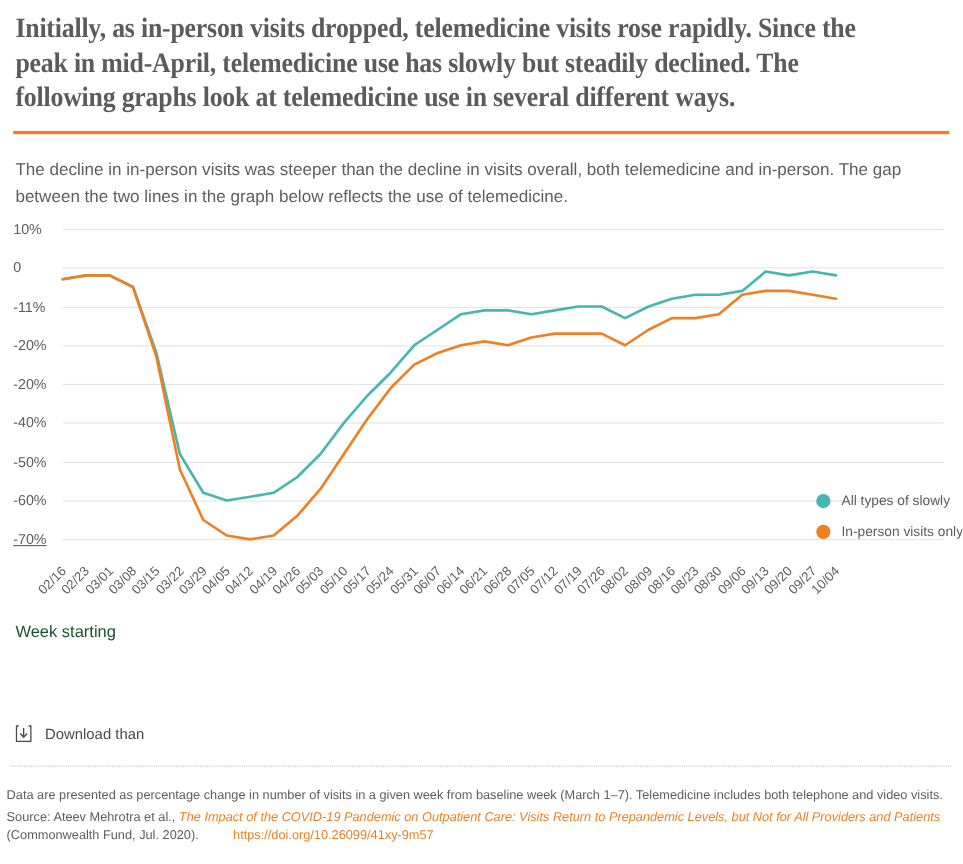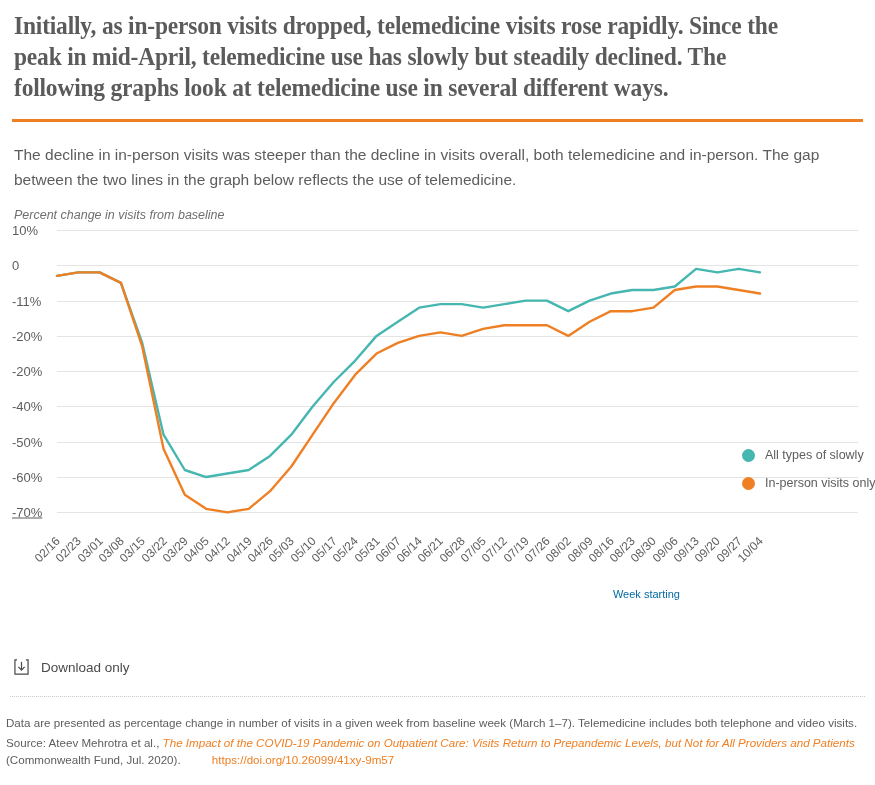--- a/index.html
+++ b/index.html
@@ -92,23 +92,23 @@
     color: #5d5d5d;
     white-space: nowrap;
     transform-origin: right top;
     transform: rotate(-45deg);
     text-align: right;
   }
   .x-axis-title {
     position: absolute;
     top: 58px;
     width: 100%;
-    text-align: right;
-    font-size: 11px;
-    color: #0369a1;
+    text-align: left;
+    font-size: 15px;
+    color: #14532d;
     padding-right: 180px;
   }
 
   
   .legend {
     position: absolute;
     left: 742px;
     top: 448px;
   }
   .legend-row {
@@ -174,21 +174,20 @@
 <body>
 
 <div class="headline-wrap">
   <h1 class="headline">Initially, as in-person visits dropped, telemedicine visits rose rapidly. Since the peak in mid-April, telemedicine use has slowly but steadily declined. The following graphs look at telemedicine use in several different ways.</h1>
 </div>
 <div class="rule-orange"></div>
 
 <div class="subtitle">The decline in in-person visits was steeper than the decline in visits overall, both telemedicine and in-person. The gap between the two lines in the graph below reflects the use of telemedicine.</div>
 
 <div class="chart-block">
-  <div class="y-axis-title">Percent change in visits from baseline</div>
 
   <div class="plot-area">
     <div class="grid-layer" id="grid-layer">
         <div class="gridline" style="top: 0px;"></div>
         <div class="ytick" style="top: 0px;">10%</div>
         <div class="gridline" style="top: 35.2941px;"></div>
         <div class="ytick" style="top: 35.2941px;">0</div>
         <div class="gridline" style="top: 70.5882px;"></div>
         <div class="ytick" style="top: 70.5882px;">-11%</div>
         <div class="gridline" style="top: 105.882px;"></div>
@@ -259,21 +258,21 @@
       <span class="legend-label">In-person visits only</span>
     </div>
   </div>
 
 <div class="download">
   <svg class="download-icon" viewBox="0 0 16 17">
     <path d="M3.2 1 H1 V16 H15 V1 H12.8" fill="none" stroke="#4a4a4a" stroke-width="1.3"></path>
     <line x1="8" y1="3" x2="8" y2="11.5" stroke="#4a4a4a" stroke-width="1.3"></line>
     <path d="M4.7 8.3 L8 11.9 L11.3 8.3" fill="none" stroke="#4a4a4a" stroke-width="1.3"></path>
   </svg>
-  <span class="download-label">Download only</span>
+  <span class="download-label">Download than</span>
 </div>
 
 <div class="dotted-rule"></div>
 <div class="footnotes">
   <div class="footnote-note">Data are presented as percentage change in number of visits in a given week from baseline week (March 1–7). Telemedicine includes both telephone and video visits.</div>
   <div>
     <span>Source: Ateev Mehrotra et al., </span><span class="src-italic">The Impact of the COVID-19 Pandemic on Outpatient Care: Visits Return to Prepandemic Levels, but Not for All Providers and Patients</span><span> (Commonwealth Fund, Jul. 2020). </span><span class="src-link">https://doi.org/10.26099/41xy-9m57</span>
   </div>
 </div>
 

